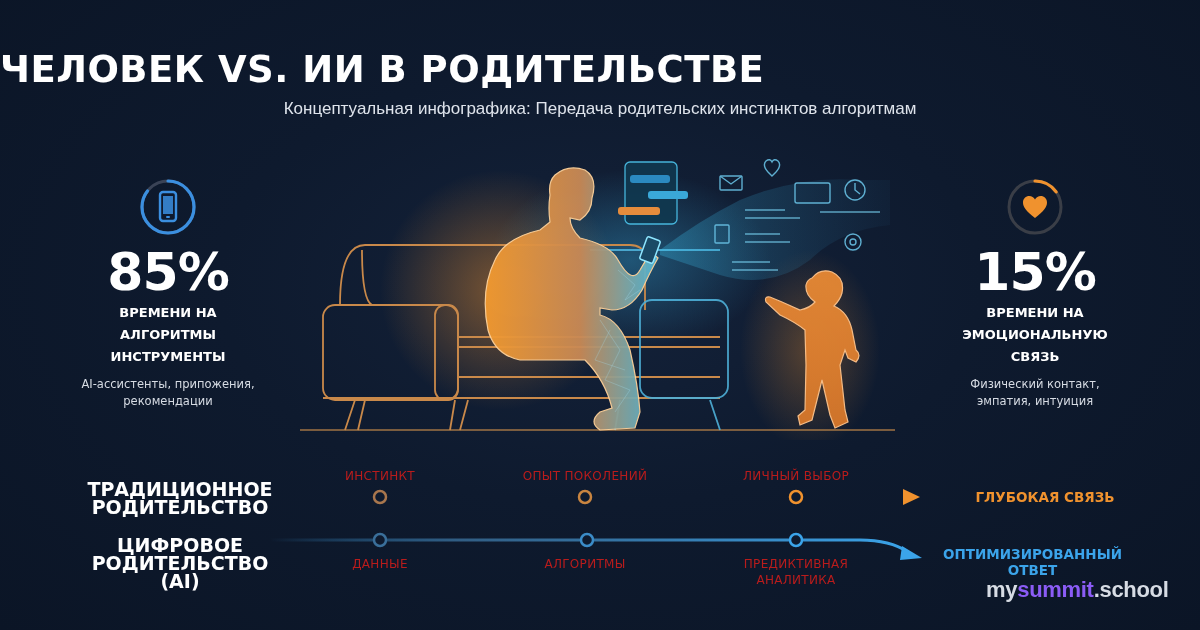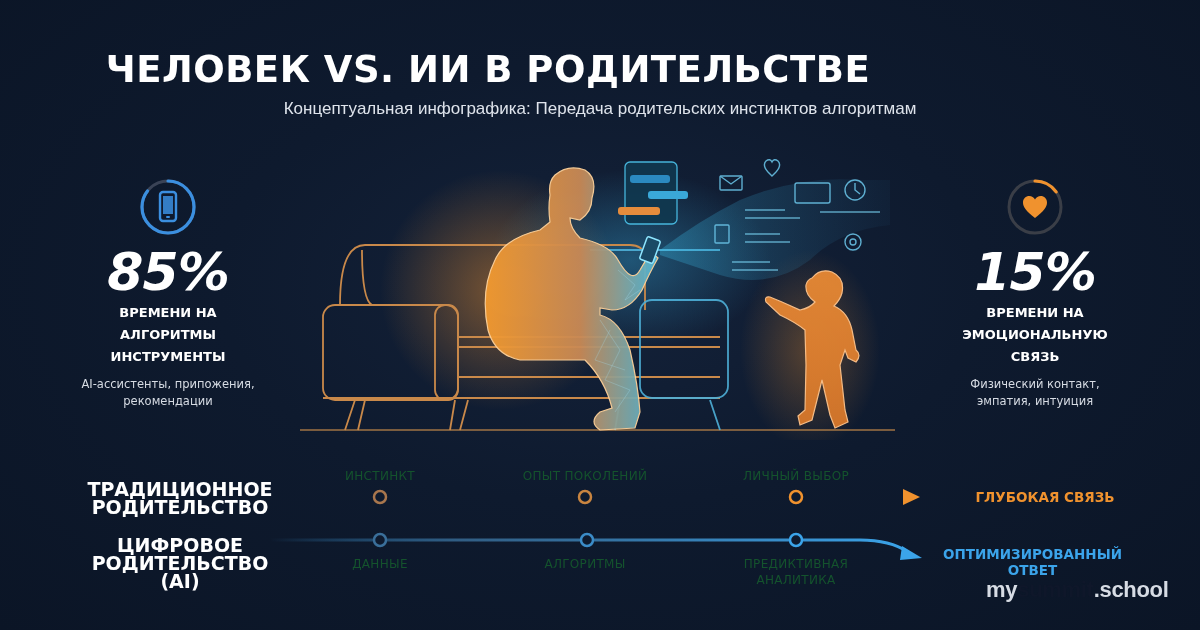--- a/index.html
+++ b/index.html
@@ -4,65 +4,65 @@
 <style>
   * { box-sizing: border-box; margin: 0; padding: 0; }
   html, body { width: 1200px; height: 630px; overflow: hidden; }
   body {
     background: radial-gradient(ellipse at 50% 45%, #14223a 0%, #0e1a2e 45%, #0b1526 100%);
     font-family: "DejaVu Sans", sans-serif;
     color: #fff;
     position: relative;
   }
   .title {
-    position: absolute; top: 48px; left: 0; width: 976px; text-align: center;
+    position: absolute; top: 48px; left: 0; width: 976px; text-align: left;
     font-family: "DejaVu Sans", sans-serif; font-weight: 700;
     font-size: 37px; letter-spacing: 0.5px; color: #fff;
   }
   .subtitle {
     position: absolute; top: 99px; left: 0; width: 1200px; text-align: center;
     font-family: "Liberation Sans", sans-serif; font-size: 17px; color: #dfe4ec;
   }
   .stat { position: absolute; text-align: center; }
   .stat.left { left: 58px; width: 220px; top: 176px; }
   .stat.right { left: 920px; width: 230px; top: 176px; }
   .ring { width: 62px; height: 62px; margin: 0 auto; position: relative; }
   .ring svg { position: absolute; left: 0; top: 0; }
   .big {
     font-family: "DejaVu Sans", sans-serif; font-weight: 700;
-    font-size: 52px; line-height: 56px; margin-top: 6px; letter-spacing: -1px; font-style: italic;
+    font-size: 52px; line-height: 56px; margin-top: 6px; letter-spacing: -1px;
   }
   .caption {
     font-family: "DejaVu Sans", sans-serif; font-weight: 700;
     font-size: 13px; line-height: 22px; margin-top: 2px;
   }
   .desc {
     font-family: "DejaVu Sans", sans-serif; font-size: 11.5px;
     line-height: 17px; color: #d7dce4; margin-top: 8px;
   }
   .illus { position: absolute; left: 300px; top: 150px; width: 600px; height: 290px; }
   .timeline { position: absolute; left: 0; top: 460px; width: 1200px; height: 140px; }
   .row-label {
     position: absolute; font-family: "DejaVu Sans", sans-serif; font-weight: 700;
     font-size: 19px; line-height: 18px; text-align: center; color: #fff;
   }
   .node-label {
     position: absolute; font-family: "DejaVu Sans", sans-serif; font-size: 12px;
-    color: #14532d; text-align: center; line-height: 16px; letter-spacing: 0.3px;
+    color: #b91c1c; text-align: center; line-height: 16px; letter-spacing: 0.3px;
   }
   .outcome {
     position: absolute; font-family: "DejaVu Sans", sans-serif; font-weight: 700;
     font-size: 13.5px; line-height: 16px; text-align: center;
   }
   .brand {
     position: absolute; left: 986px; top: 577px;
     font-family: "Liberation Sans", sans-serif; font-weight: 700; font-size: 22px;
     color: #d7dce4; letter-spacing: -0.3px;
   }
-  .brand .accent { color: #0f172a; }
+  .brand .accent { color: #8b5cf6; }
 </style>
 </head>
 <body>
 
 <div class="title">ЧЕЛОВЕК VS. ИИ В РОДИТЕЛЬСТВЕ</div>
 <div class="subtitle">Концептуальная инфографика: Передача родительских инстинктов алгоритмам</div>
 
 <div class="stat left">
   <div class="ring">
     <svg width="62" height="62" viewBox="0 0 62 62">

